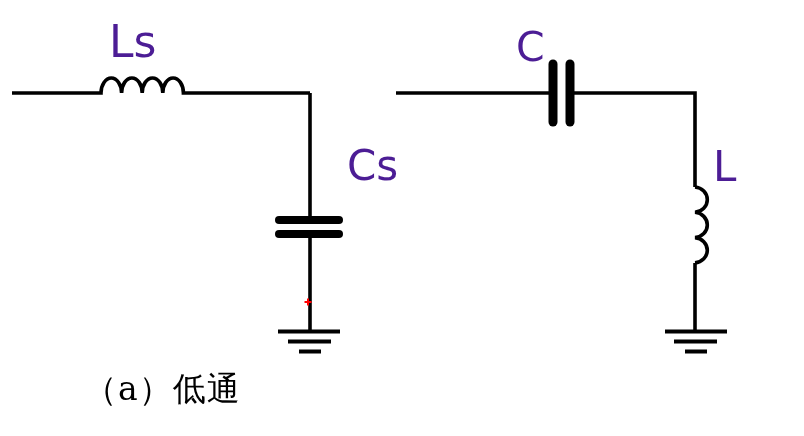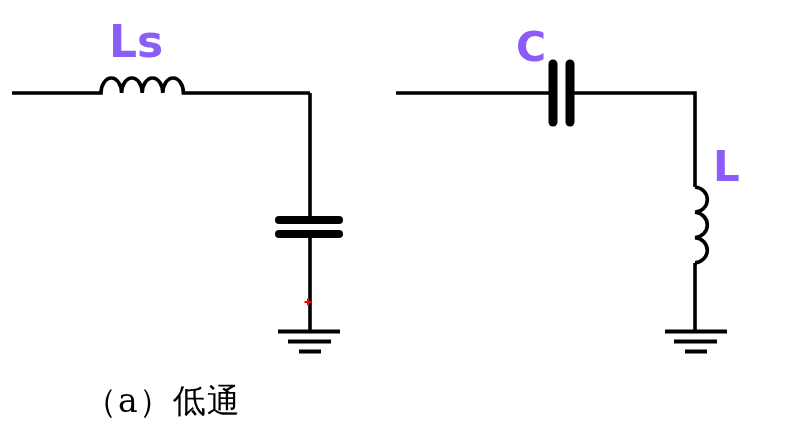--- a/index.html
+++ b/index.html
@@ -11,40 +11,40 @@
     overflow: hidden;
     font-family: "DejaVu Sans", "Liberation Sans", sans-serif;
   }
   .schematic-svg {
     position: absolute;
     left: 0; top: 0;
     width: 804px; height: 436px;
   }
   .comp-label {
     position: absolute;
-    font-weight: bold;
-    color: #8b5cf6;
+    font-weight: normal;
+    color: #4c1d95;
     line-height: 1;
     white-space: nowrap;
   }
   .label-ls { left: 109px; top: 20px;  font-size: 44px; }
   .label-cs { left: 347px; top: 145px; font-size: 42px; }
   .label-c  { left: 516px; top: 27px;  font-size: 41px; }
   .label-l  { left: 713px; top: 146px; font-size: 42px; }
   .caption {
     position: absolute;
     top: 370px;
     font-family: "DejaVu Serif", "Liberation Serif", serif;
     font-size: 33px;
     color: #000000;
     line-height: 1.15;
     white-space: nowrap;
     letter-spacing: 1px;
   }
-  .caption-a { left: 84px; margin-top: 12px; }
+  .caption-a { left: 84px; }
   .caption-b { left: 471px; }
 </style>
 </head>
 <body>
 
 <div class="stage">
 
   <svg class="schematic-svg" viewBox="0 0 804 436" xmlns="http://www.w3.org/2000/svg">
 
     <path d="M 12 93 H 101
@@ -76,18 +76,19 @@
              a 13.5 12.7 0 0 1 0 25.3
              a 13.5 12.7 0 0 1 0 25.3
              a 13.5 12.7 0 0 1 0 25.3" fill="none" stroke="#000000" stroke-width="3.6"></path>
 
     <path d="M 695 263 V 331" fill="none" stroke="#000000" stroke-width="3.6"></path>
 
     <path d="M 665 331.5 H 727 M 674 341.5 H 717 M 685 351.5 H 707" fill="none" stroke="#000000" stroke-width="4.2"></path>
   </svg>
 
   <div class="comp-label label-ls">Ls</div>
+  <div class="comp-label label-cs">Cs</div>
   <div class="comp-label label-c">C</div>
   <div class="comp-label label-l">L</div>
 
   <div class="caption caption-a">（a）低通</div>
 
 </div>
 
 </body></html>

